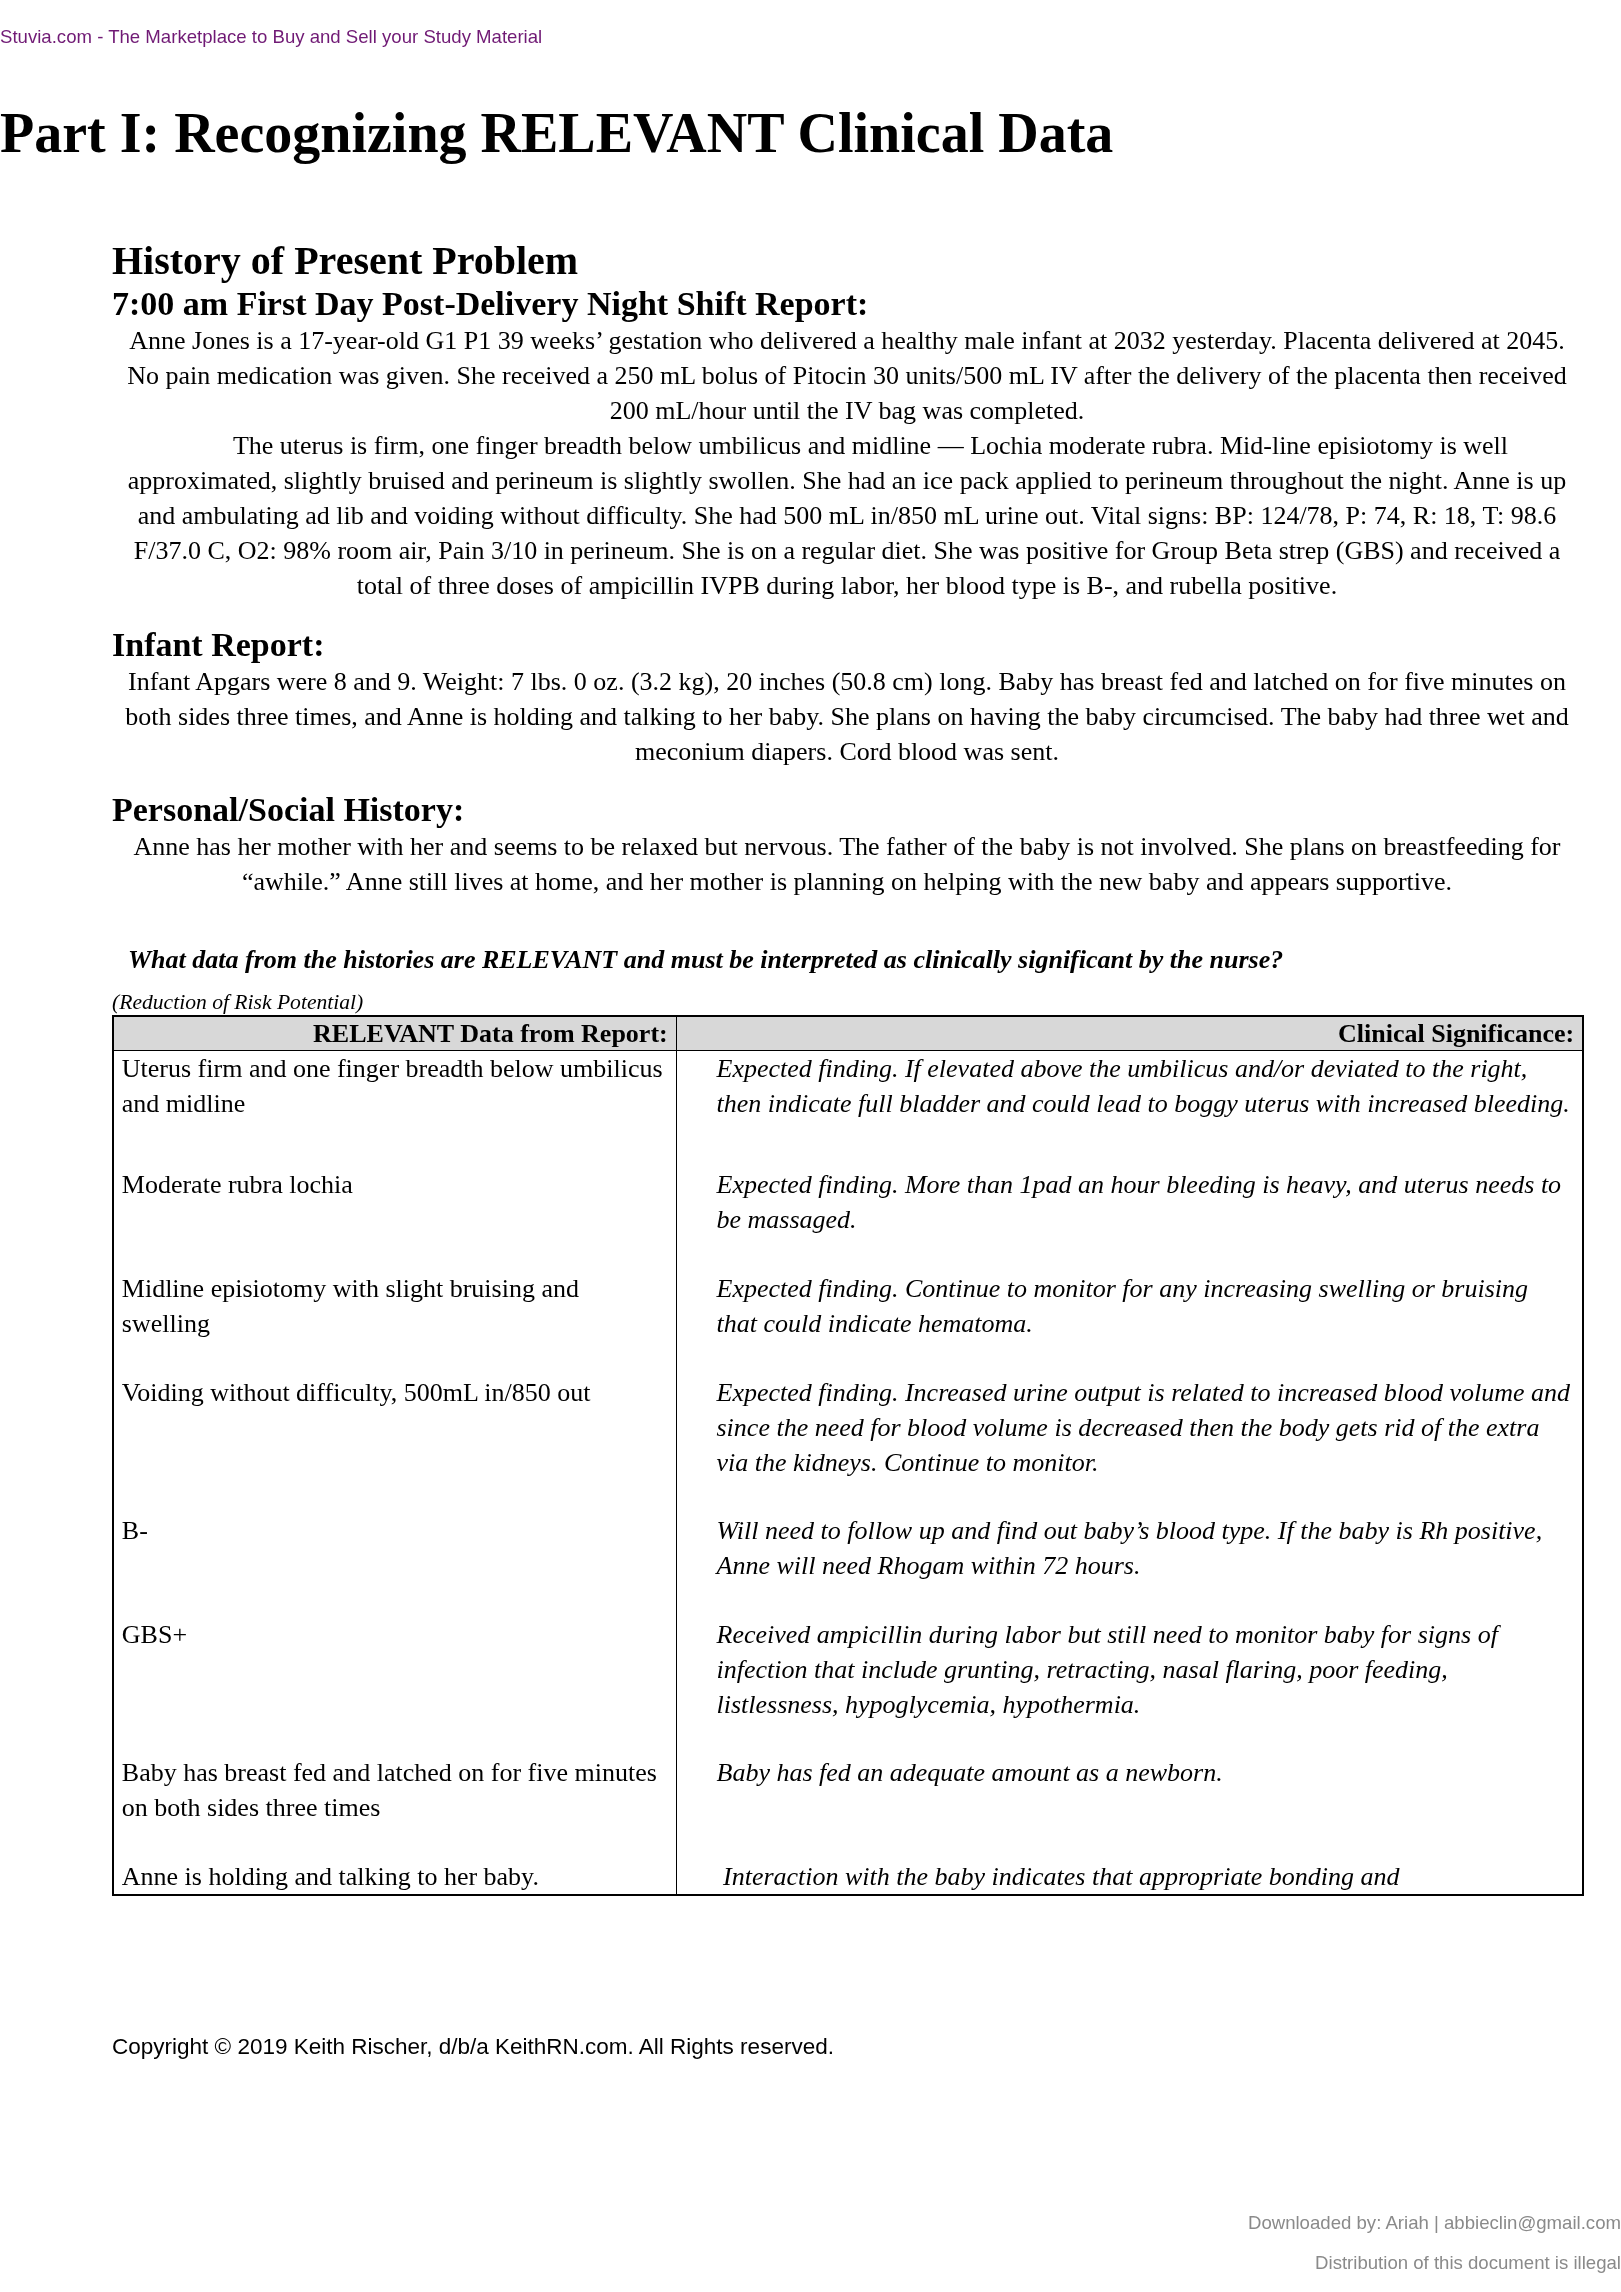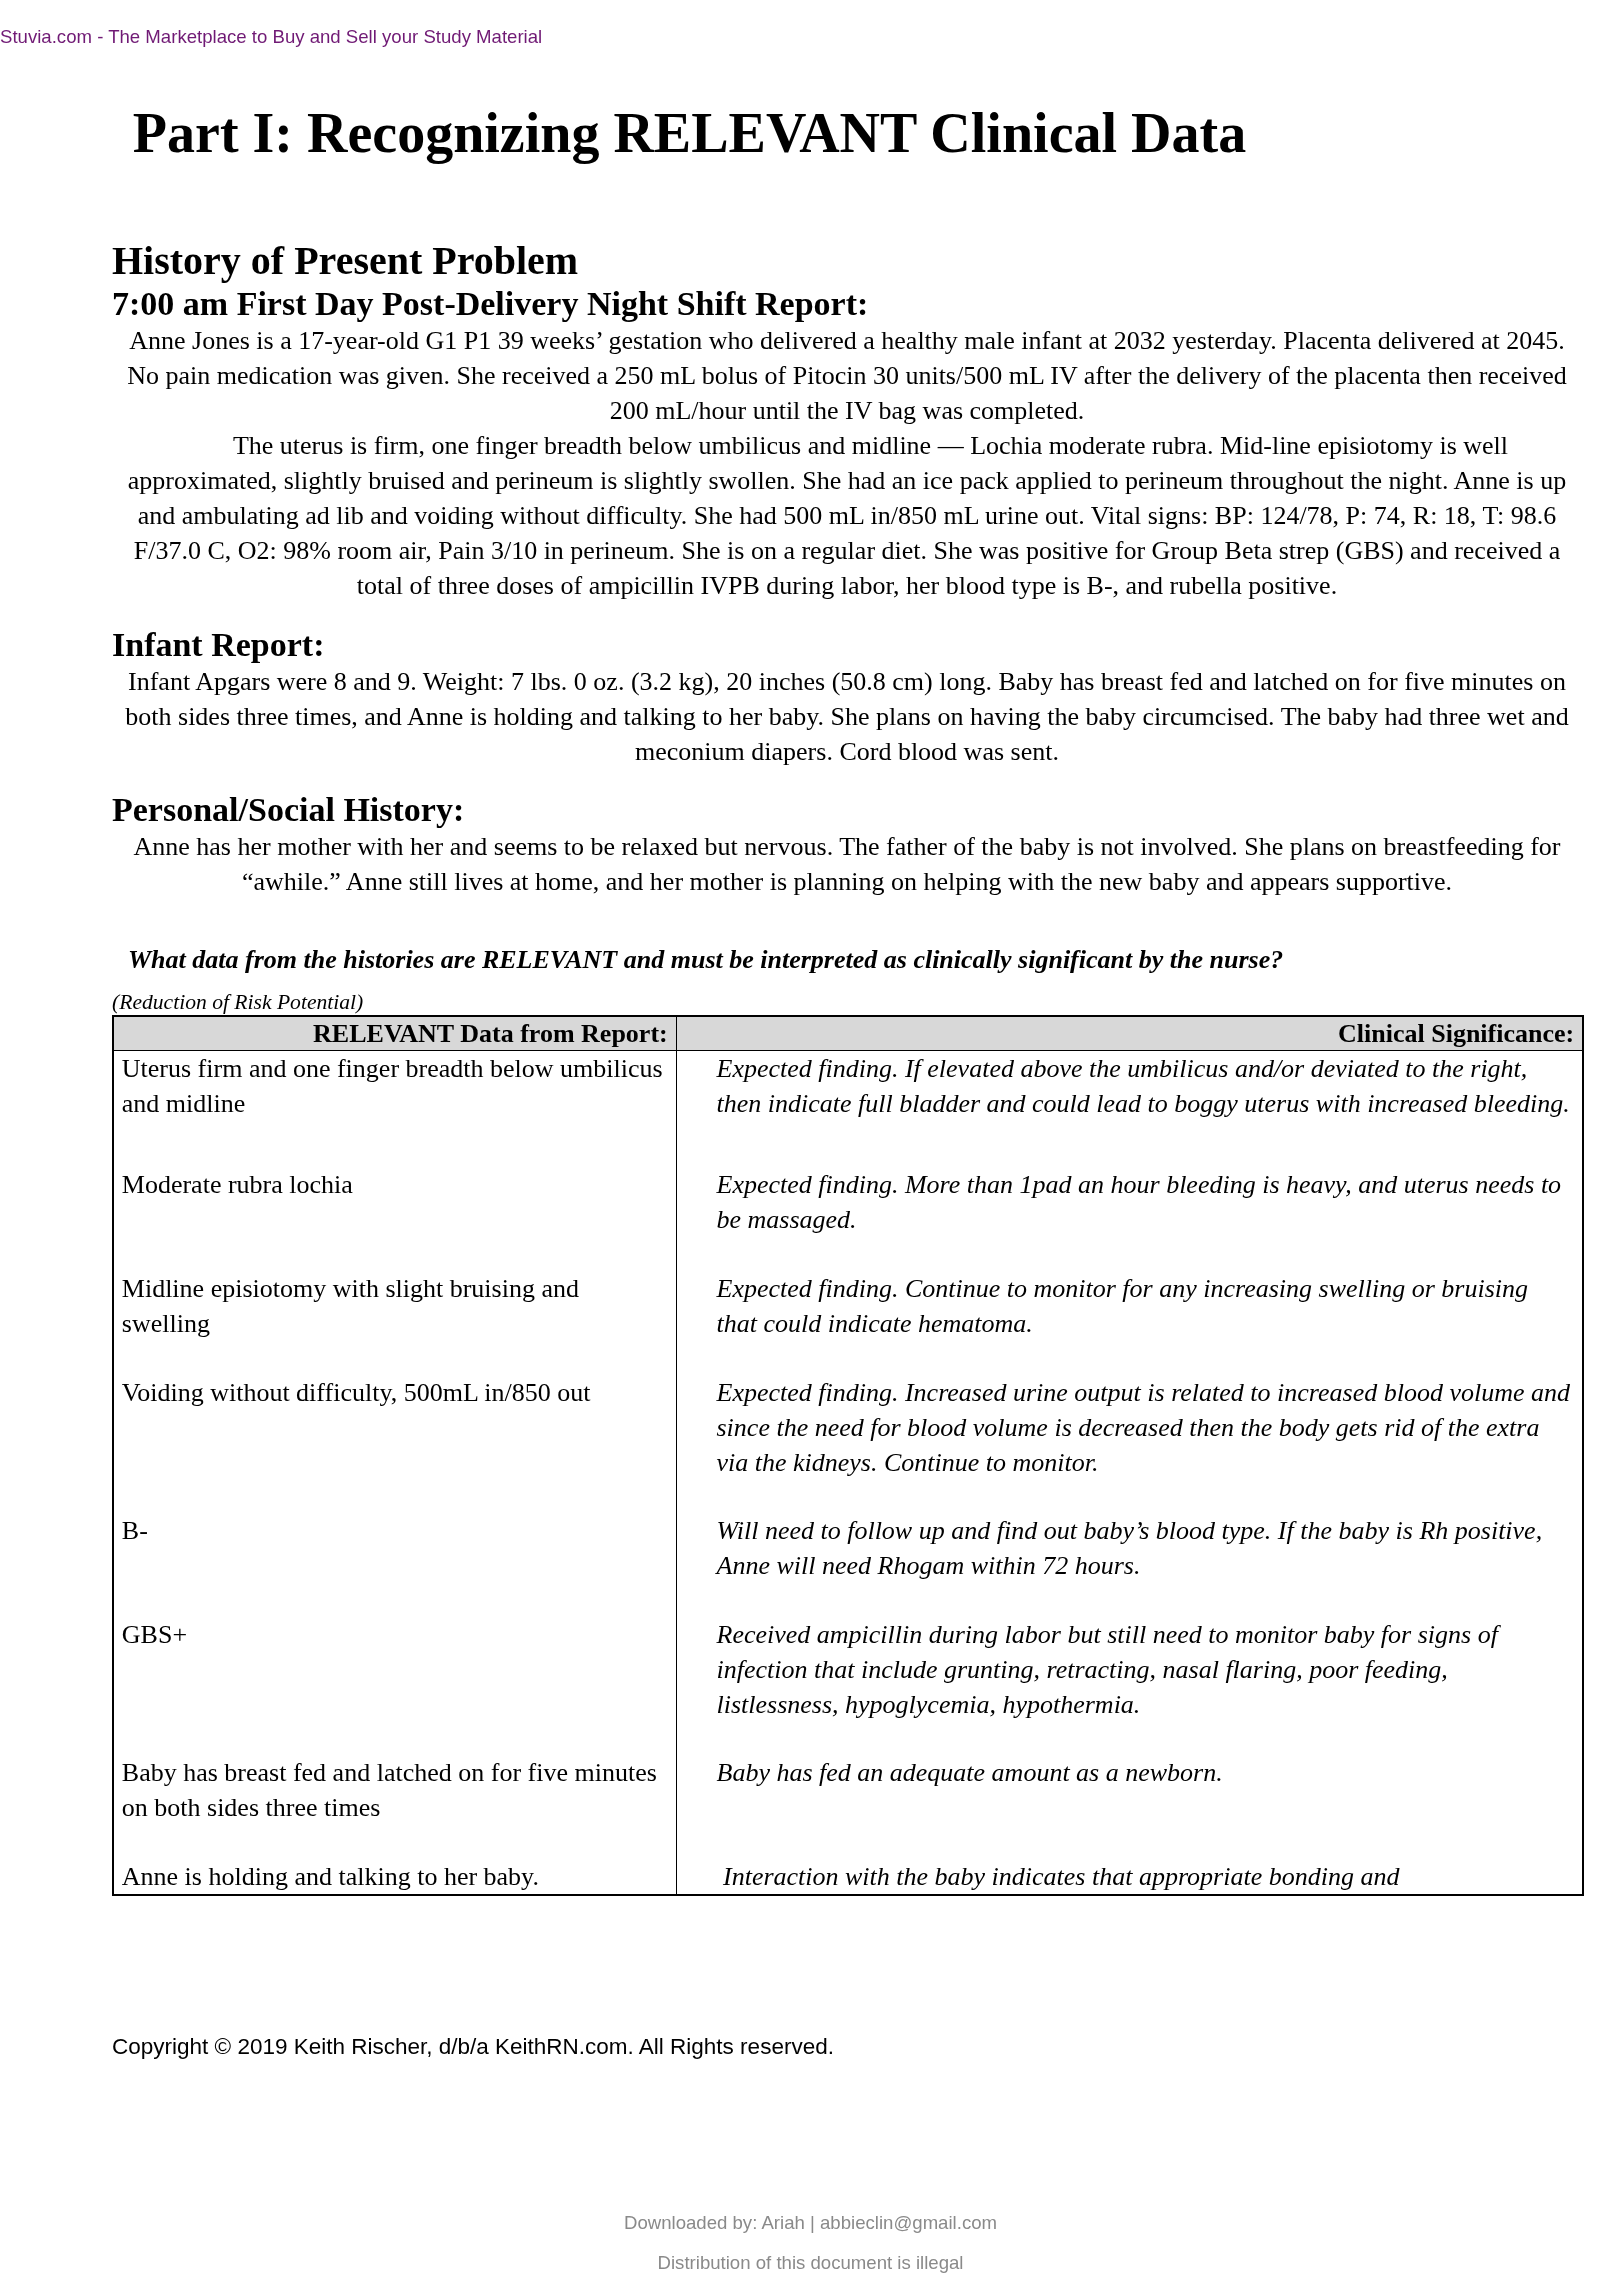--- a/index.html
+++ b/index.html
@@ -6,21 +6,21 @@
     body {
       width: 1621px; height: 2293px; position: relative; overflow: hidden;
       font-family: "Liberation Serif", "DejaVu Serif", serif; color: #000;
     }
     .watermark-top {
       position: absolute; top: 25.5px; left: 0; width: 1621px; text-align: left;
       font-family: "Liberation Sans", "DejaVu Sans", sans-serif;
       font-size: 18.6px; color: #701a75;
     }
     .page-title {
-      position: absolute; top: 99px; left: 0; width: 1379px; text-align: center;
+      position: absolute; top: 99px; left: 0; width: 1379px; text-align: left;
       font-size: 56px; font-weight: bold; line-height: 69px; margin: 0;
     }
     .content {
       position: absolute; left: 112px; top: 237px; width: 1470px;
     }
     h2.sec {
       font-size: 40px; font-weight: bold; margin: 0; line-height: 47px;
     }
     h3.sub {
       font-size: 34px; font-weight: bold; margin: 0; line-height: 39px;
@@ -52,21 +52,21 @@
       padding: 0 7.8px; border-right: 1.5px solid #000;
     }
     table.data td:last-child { border-right: none; font-style: italic; padding-left: 40px; }
     col.c1 { width: 563px; }
     col.c2 { width: 907px; }
     .copyright {
       position: absolute; left: 112px; top: 2034px;
       font-family: "Liberation Sans", "DejaVu Sans", sans-serif; font-size: 22.5px; color: #000;
     }
     .wm-bottom {
-      position: absolute; left: 0; width: 1621px; text-align: center;
+      position: absolute; left: 0; width: 1621px; text-align: right;
       font-family: "Liberation Sans", "DejaVu Sans", sans-serif; font-size: 18.6px; color: #8a8a8a;
     }
   </style>
 </head>
 <body>
 
 <div class="watermark-top">Stuvia.com - The Marketplace to Buy and Sell your Study Material</div>
 
 <h1 class="page-title">Part I: Recognizing RELEVANT Clinical Data</h1>
 

